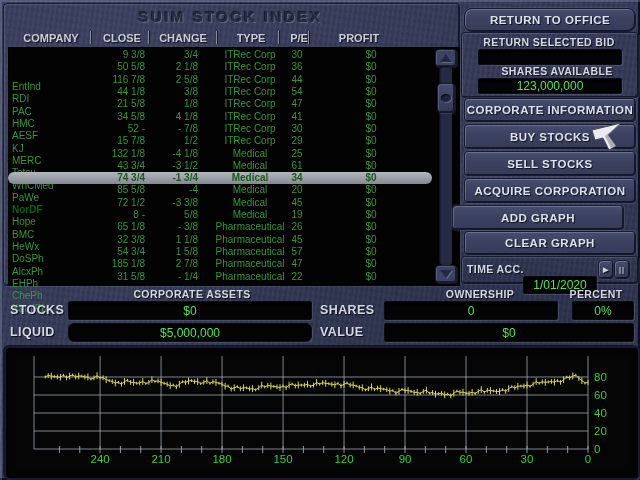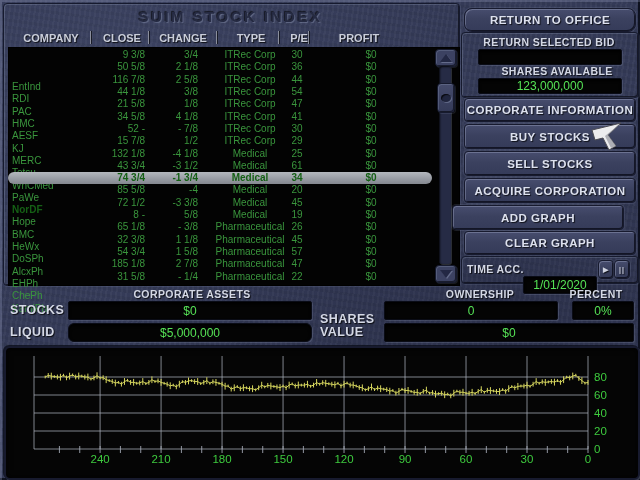--- a/index.html
+++ b/index.html
@@ -275,21 +275,21 @@
 <div class="abs btn tinybtn" style="left:614px;top:260px;width:14px;height:17px;">
   <span style="font-size:7px;letter-spacing:1px;">||</span>
 </div>
 
 <div class="abs lbl" style="left:70px;top:288px;width:244px;height:12px;">CORPORATE ASSETS</div>
 <div class="abs lbl" style="left:400px;top:288px;width:160px;height:12px;">OWNERSHIP</div>
 <div class="abs lbl" style="left:560px;top:288px;width:72px;height:12px;">PERCENT</div>
 
 <div class="abs lbl biglbl" style="left:10px;top:301px;width:56px;height:17px;justify-content:flex-start;">STOCKS</div>
 <div class="abs field" style="left:68px;top:301px;width:242px;height:17px;">$0</div>
-<div class="abs lbl biglbl" style="left:320px;top:310px;width:60px;height:17px;justify-content:flex-start;">SHARES</div>
+<div class="abs lbl biglbl" style="left:320px;top:301px;width:60px;height:17px;justify-content:flex-start;">SHARES</div>
 <div class="abs field" style="left:384px;top:301px;width:172px;height:17px;">0</div>
 <div class="abs field" style="left:572px;top:301px;width:60px;height:17px;">0%</div>
 
 <div class="abs lbl biglbl" style="left:10px;top:323px;width:56px;height:17px;justify-content:flex-start;">LIQUID</div>
 <div class="abs field" style="left:68px;top:323px;width:242px;height:17px;border-radius:6px;">$5,000,000</div>
 <div class="abs lbl biglbl" style="left:320px;top:323px;width:60px;height:17px;justify-content:flex-start;">VALUE</div>
 <div class="abs field" style="left:384px;top:323px;width:248px;height:17px;">$0</div>
 
 <div class="abs" style="left:4px;top:346px;width:632px;height:130px;background:#050505;border:2px solid #171a2e;border-radius:6px;
             box-shadow: inset 0 0 6px rgba(0,0,0,.9), 1px 1px 0 rgba(170,180,210,.25), -1px -1px 0 rgba(5,8,18,.7);">

